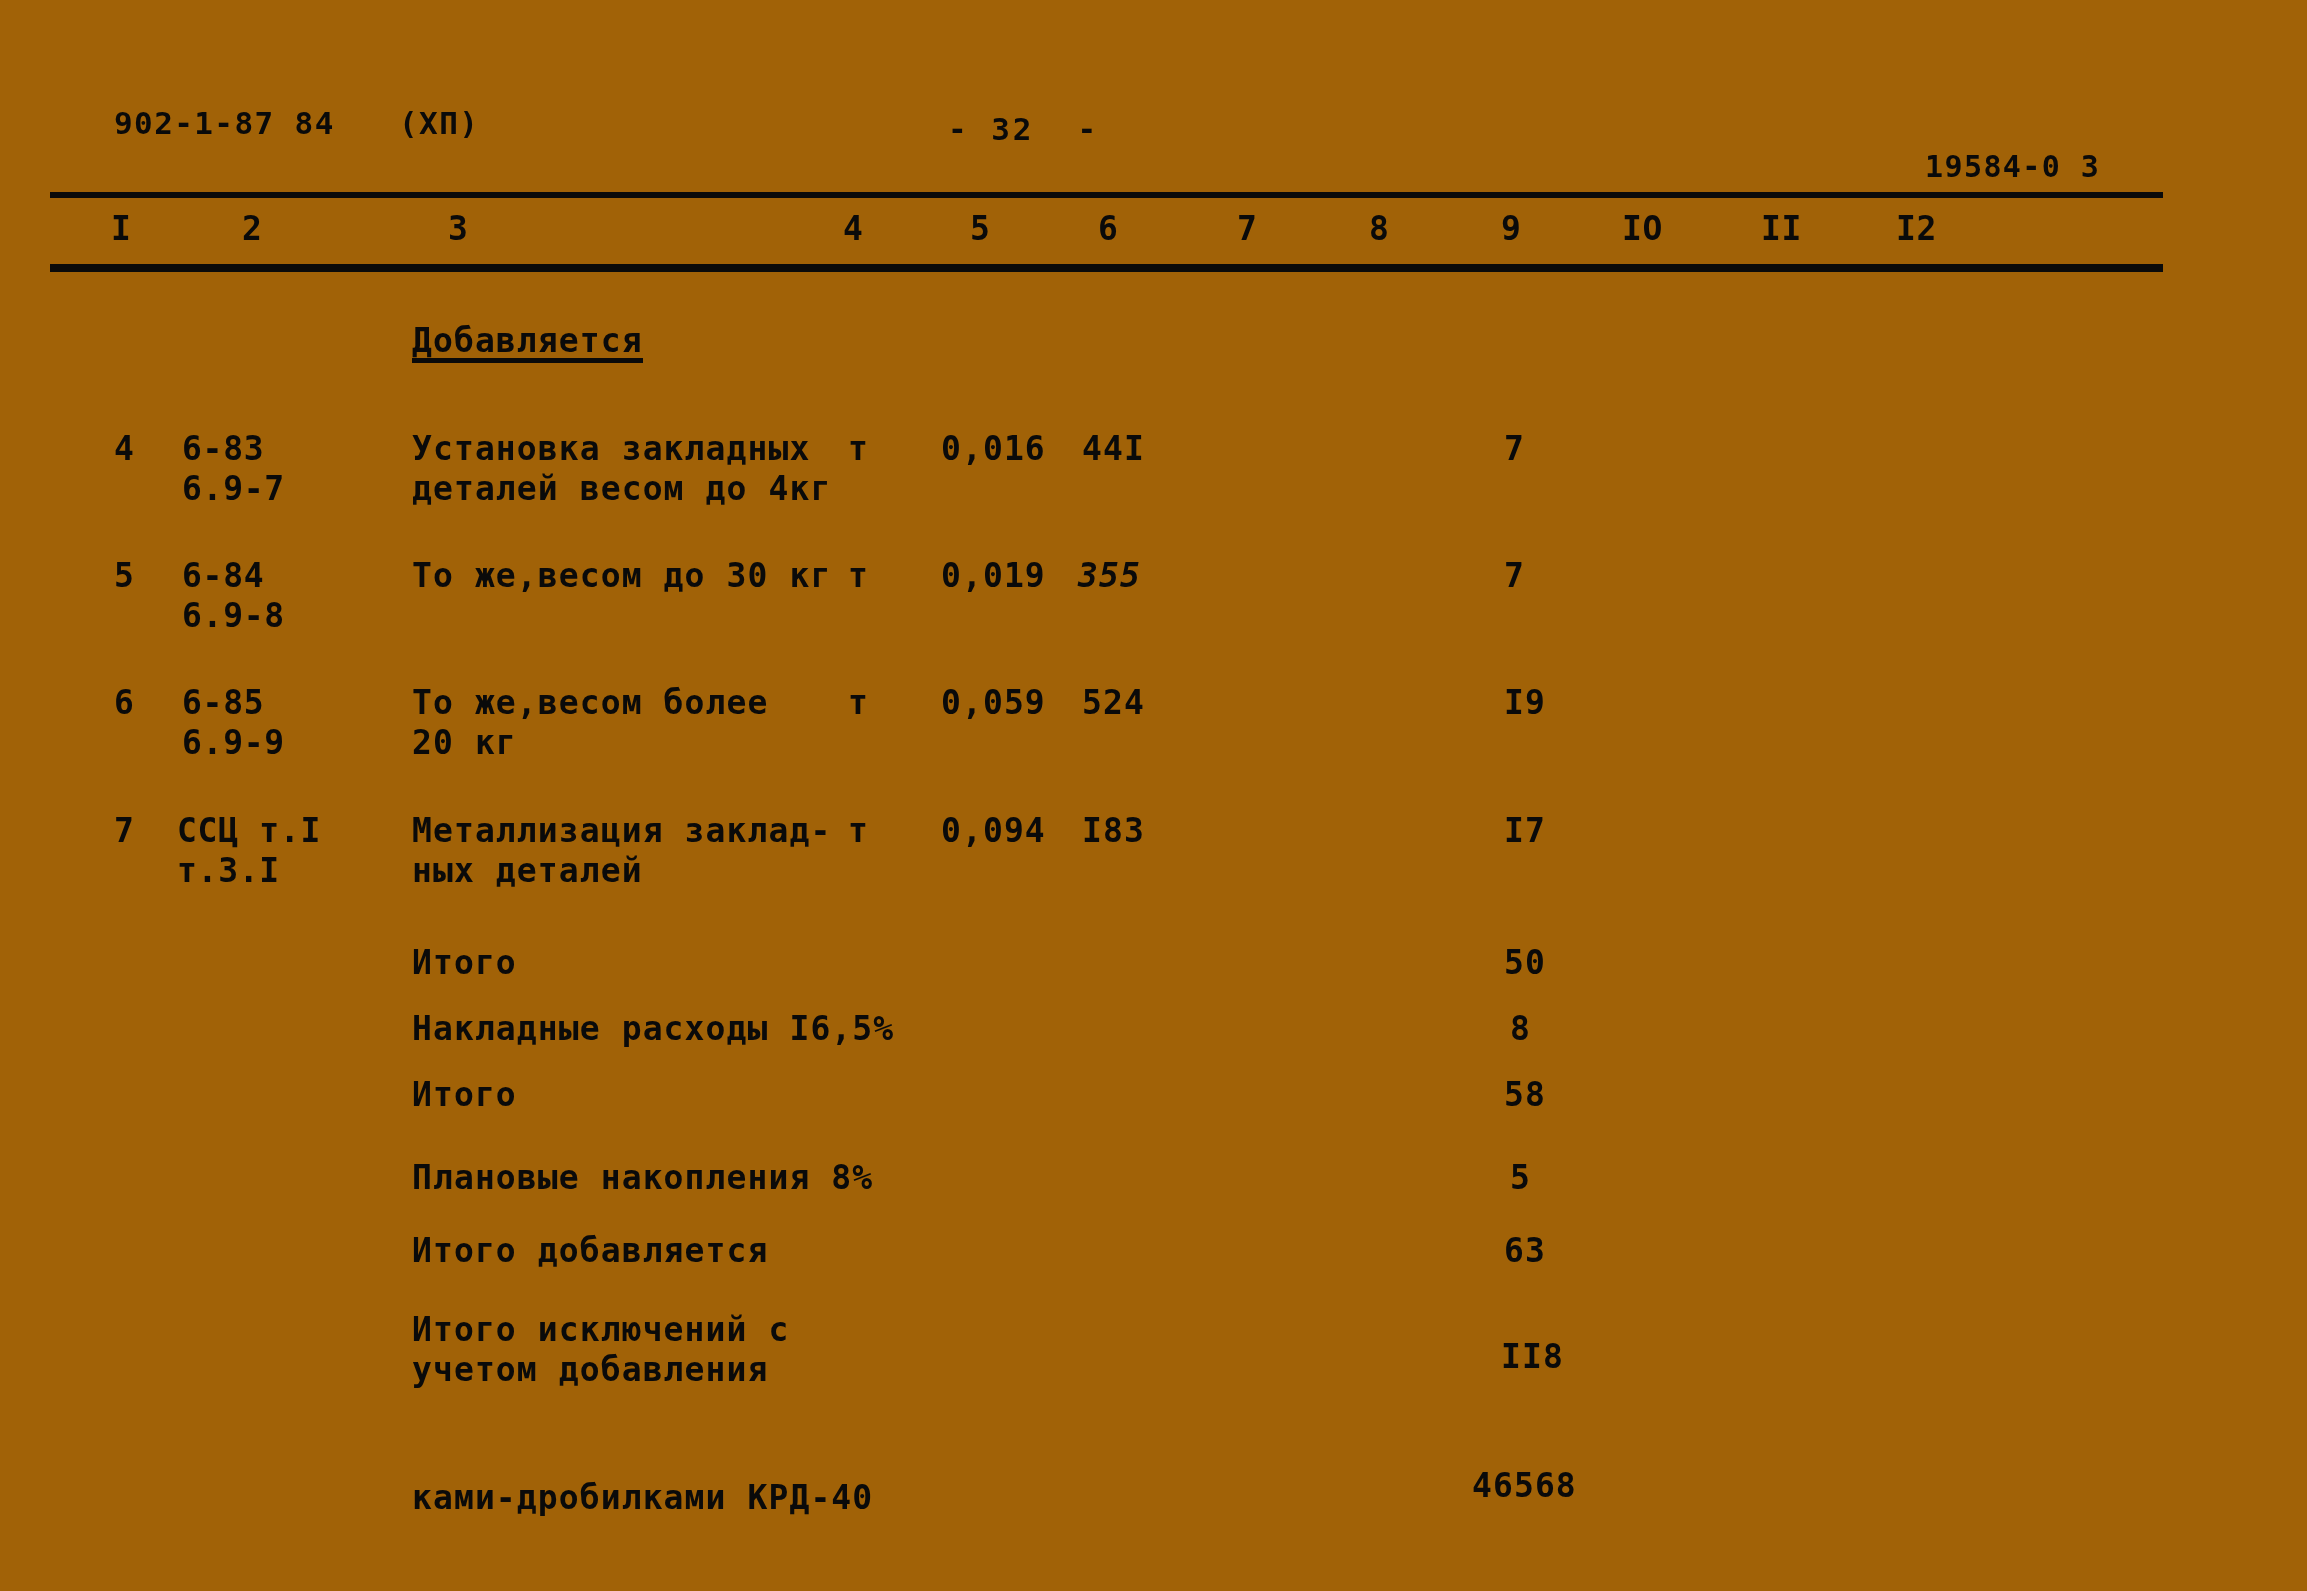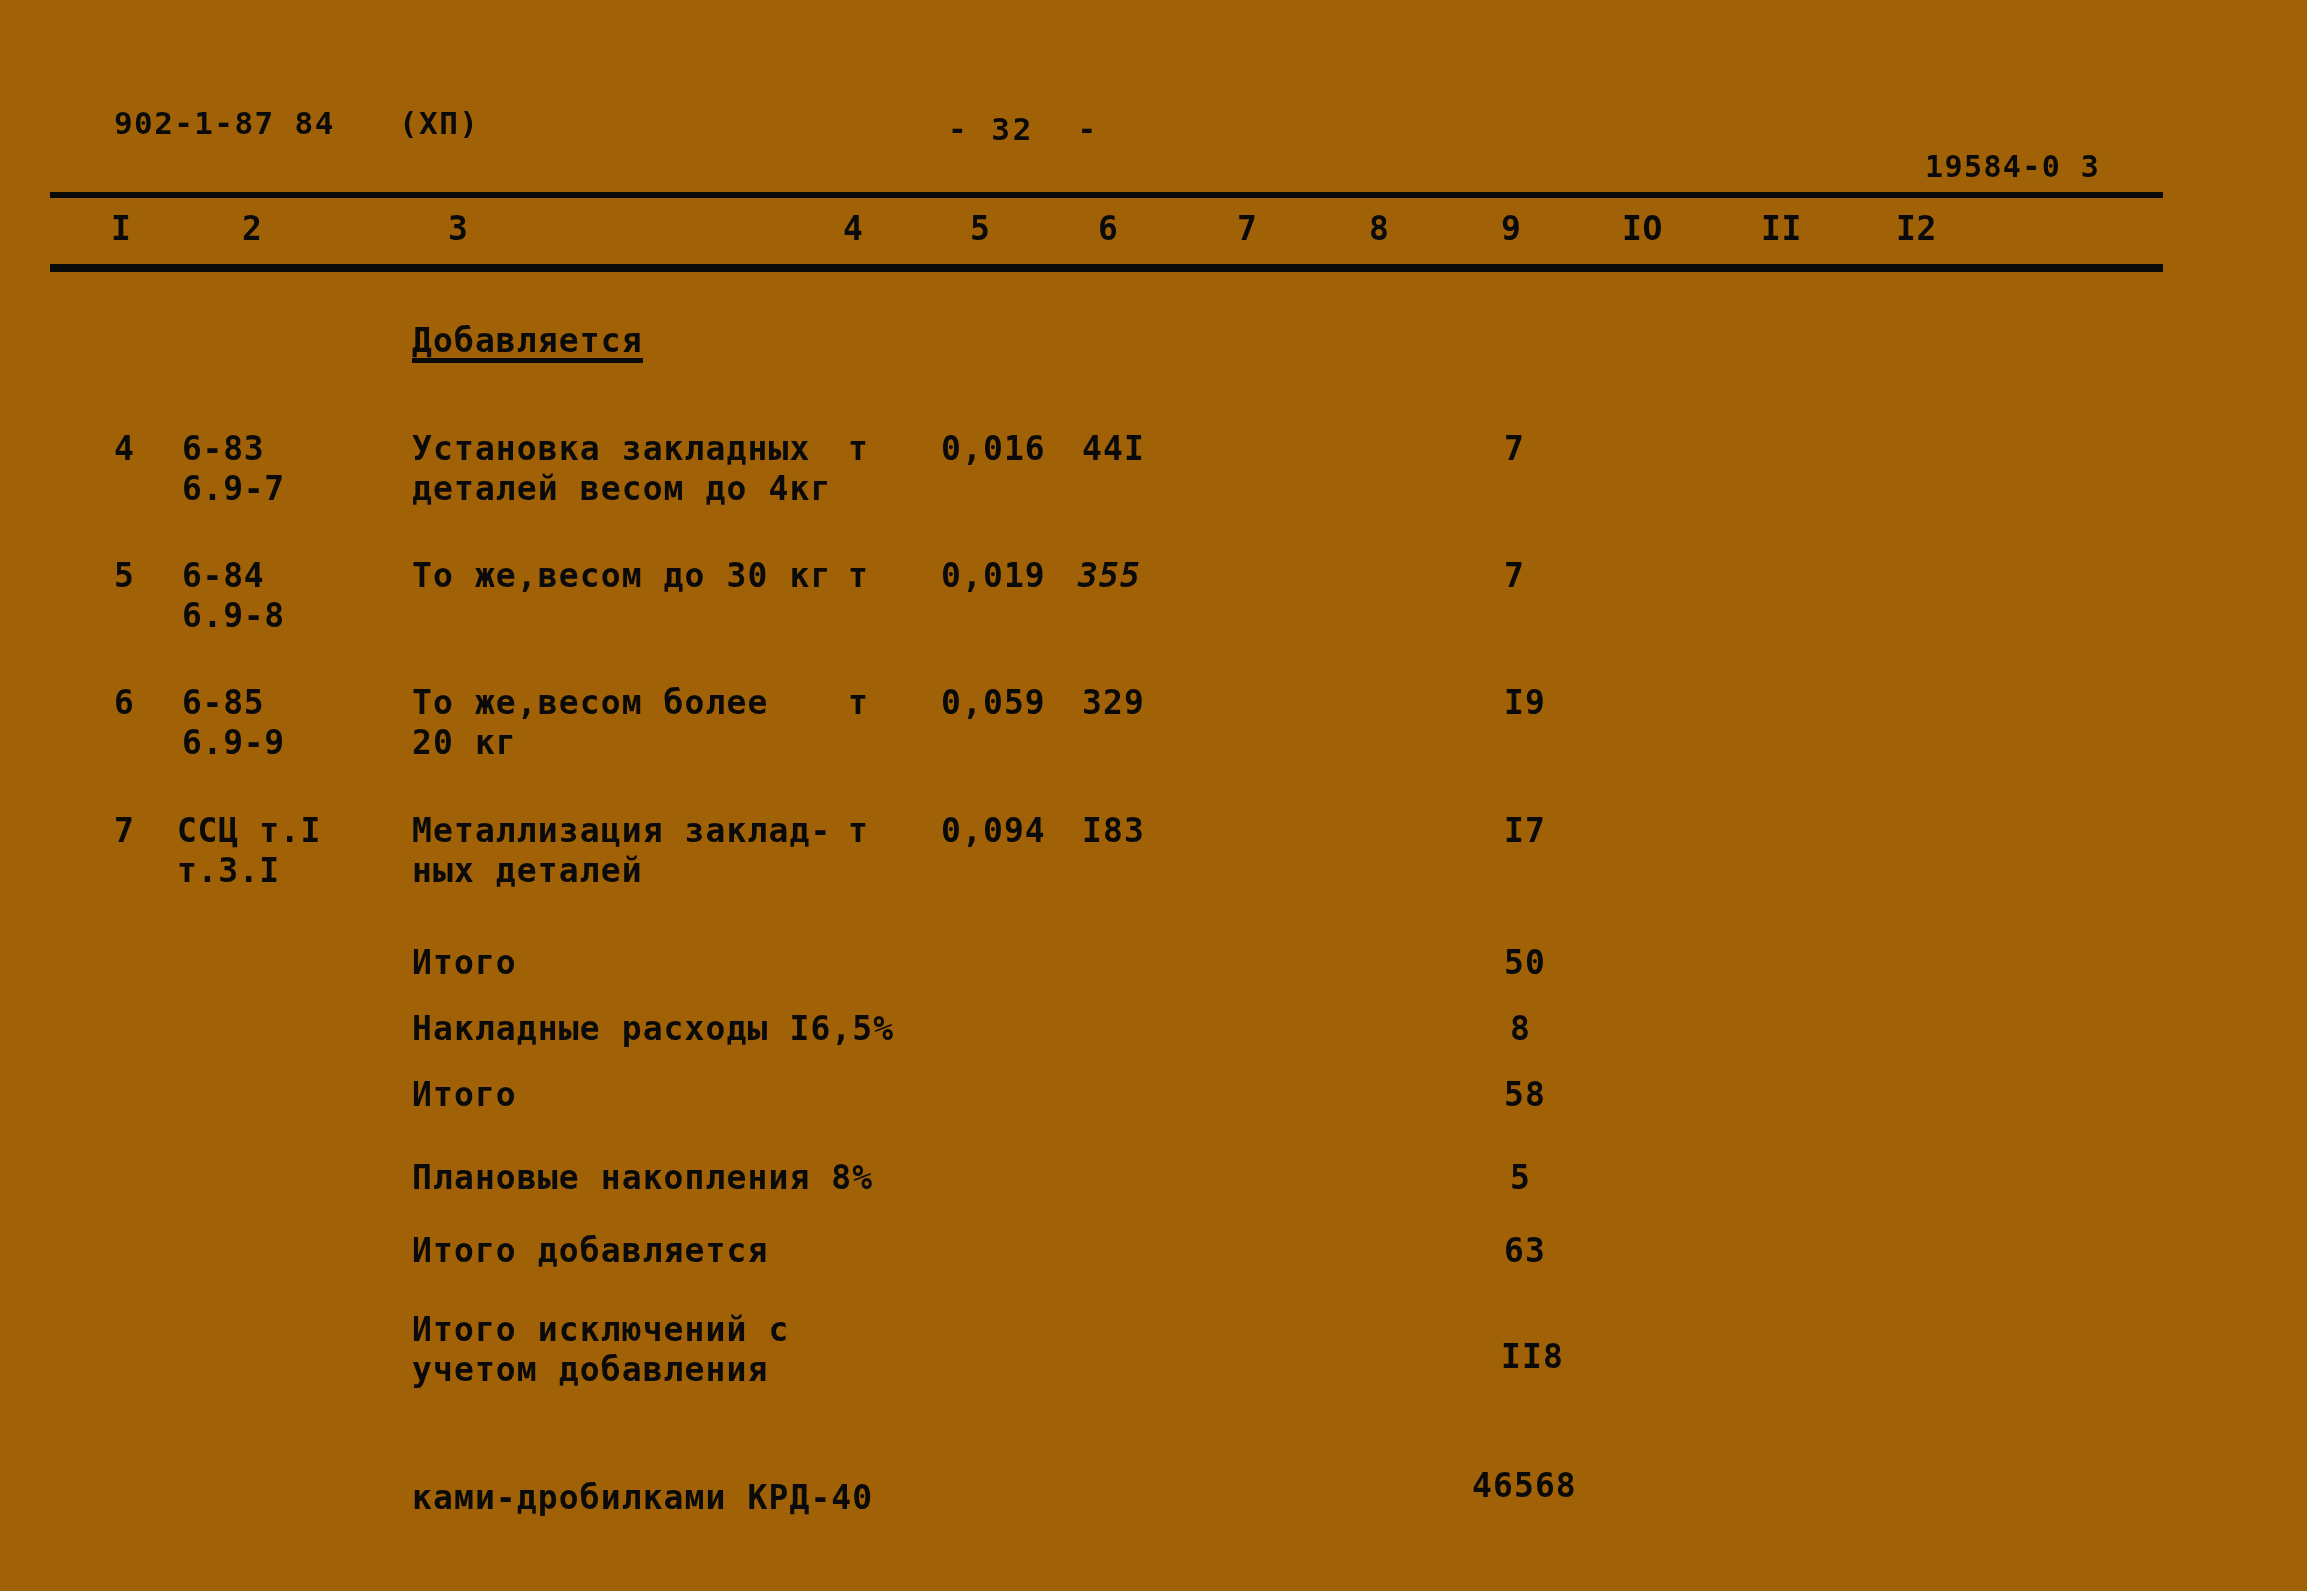--- a/index.html
+++ b/index.html
@@ -148,21 +148,21 @@
   <div class="t c-val" style="left:1078px; top:559px;font-style:italic;">355</div>
   <div class="t c-val" style="left:1504px; top:559px;">7</div>
 
   <div class="t c-num" style="left:114px; top:686px;">6</div>
   <div class="t c-code" style="left:182px; top:686px;">6-85</div>
   <div class="t c-code" style="left:182px; top:726px;">6.9-9</div>
   <div class="t c-desc" style="left:412px; top:686px;">То же,весом более</div>
   <div class="t c-desc" style="left:412px; top:726px;">20 кг</div>
   <div class="t c-unit" style="left:848px; top:686px;">т</div>
   <div class="t c-val" style="left:941px; top:686px;">0,059</div>
-  <div class="t c-val" style="left:1082px; top:686px;">329</div>
+  <div class="t c-val" style="left:1082px; top:686px;">524</div>
   <div class="t c-val" style="left:1504px; top:686px;">I9</div>
 
   <div class="t c-num" style="left:114px; top:814px;">7</div>
   <div class="t c-code" style="left:177px; top:814px;">ССЦ т.I</div>
   <div class="t c-code" style="left:177px; top:854px;">т.3.I</div>
   <div class="t c-desc" style="left:412px; top:814px;">Металлизация заклад-</div>
   <div class="t c-desc" style="left:412px; top:854px;">ных деталей</div>
   <div class="t c-unit" style="left:848px; top:814px;">т</div>
   <div class="t c-val" style="left:941px; top:814px;">0,094</div>
   <div class="t c-val" style="left:1082px; top:814px;">I83</div>

